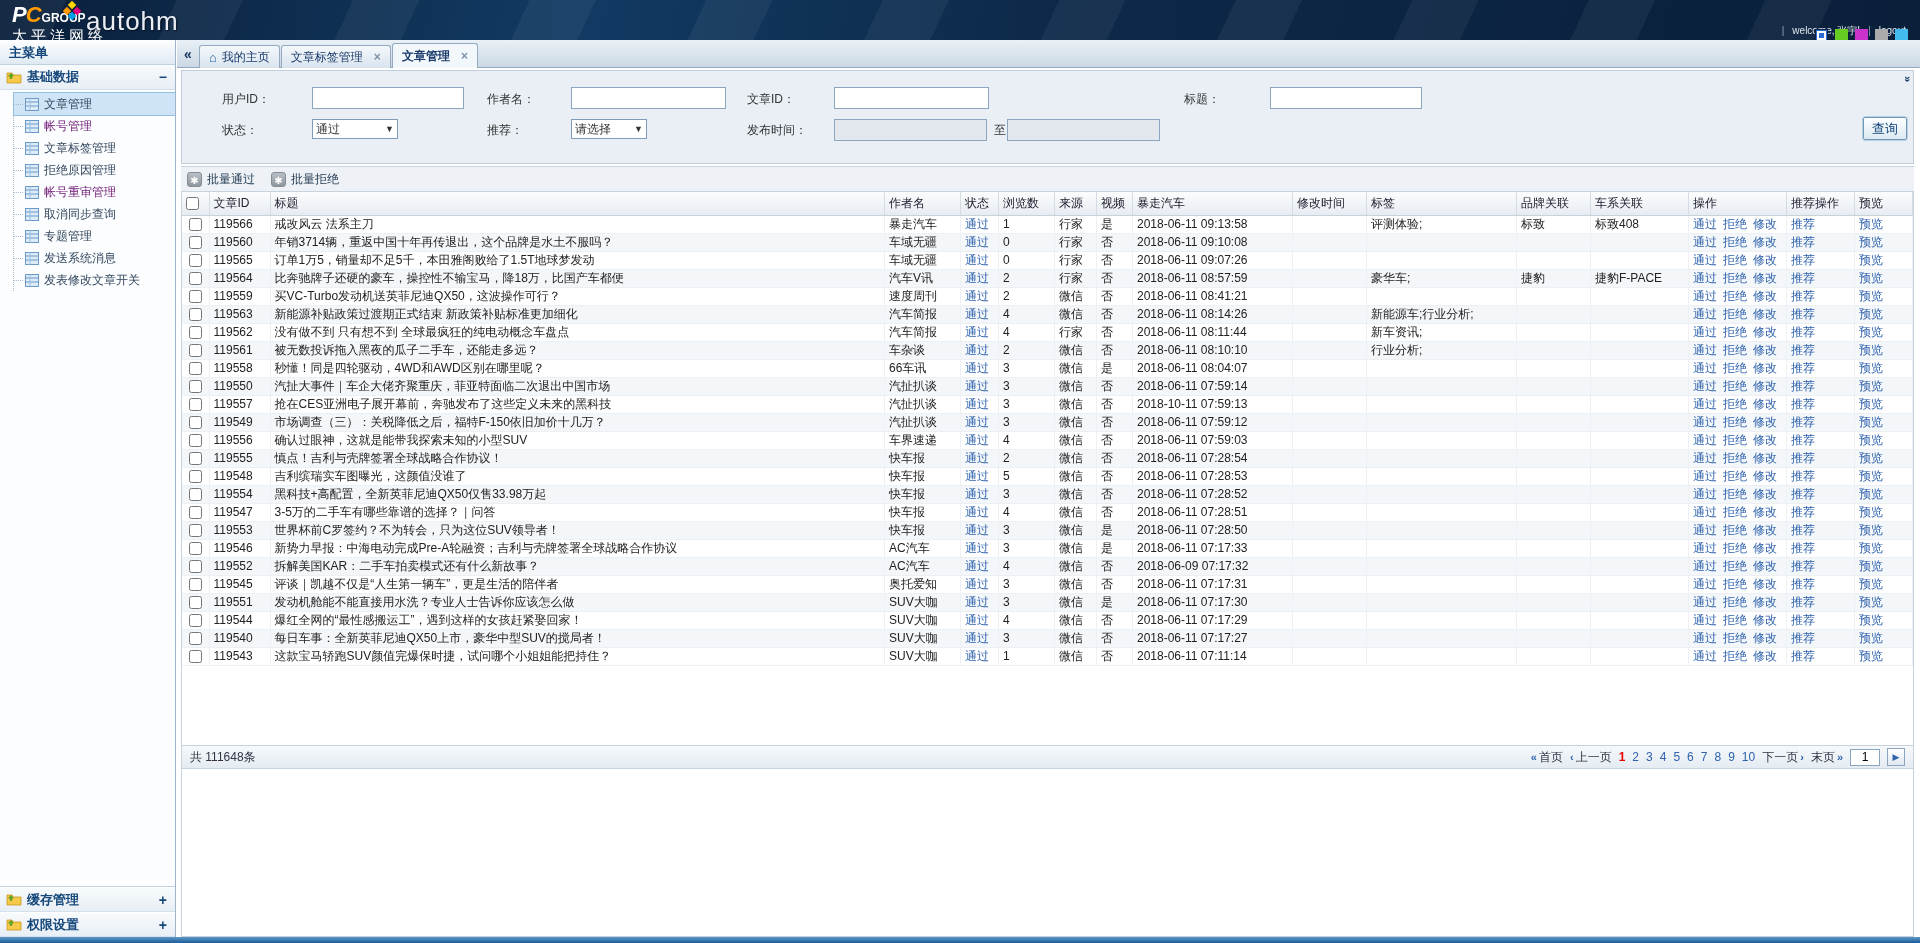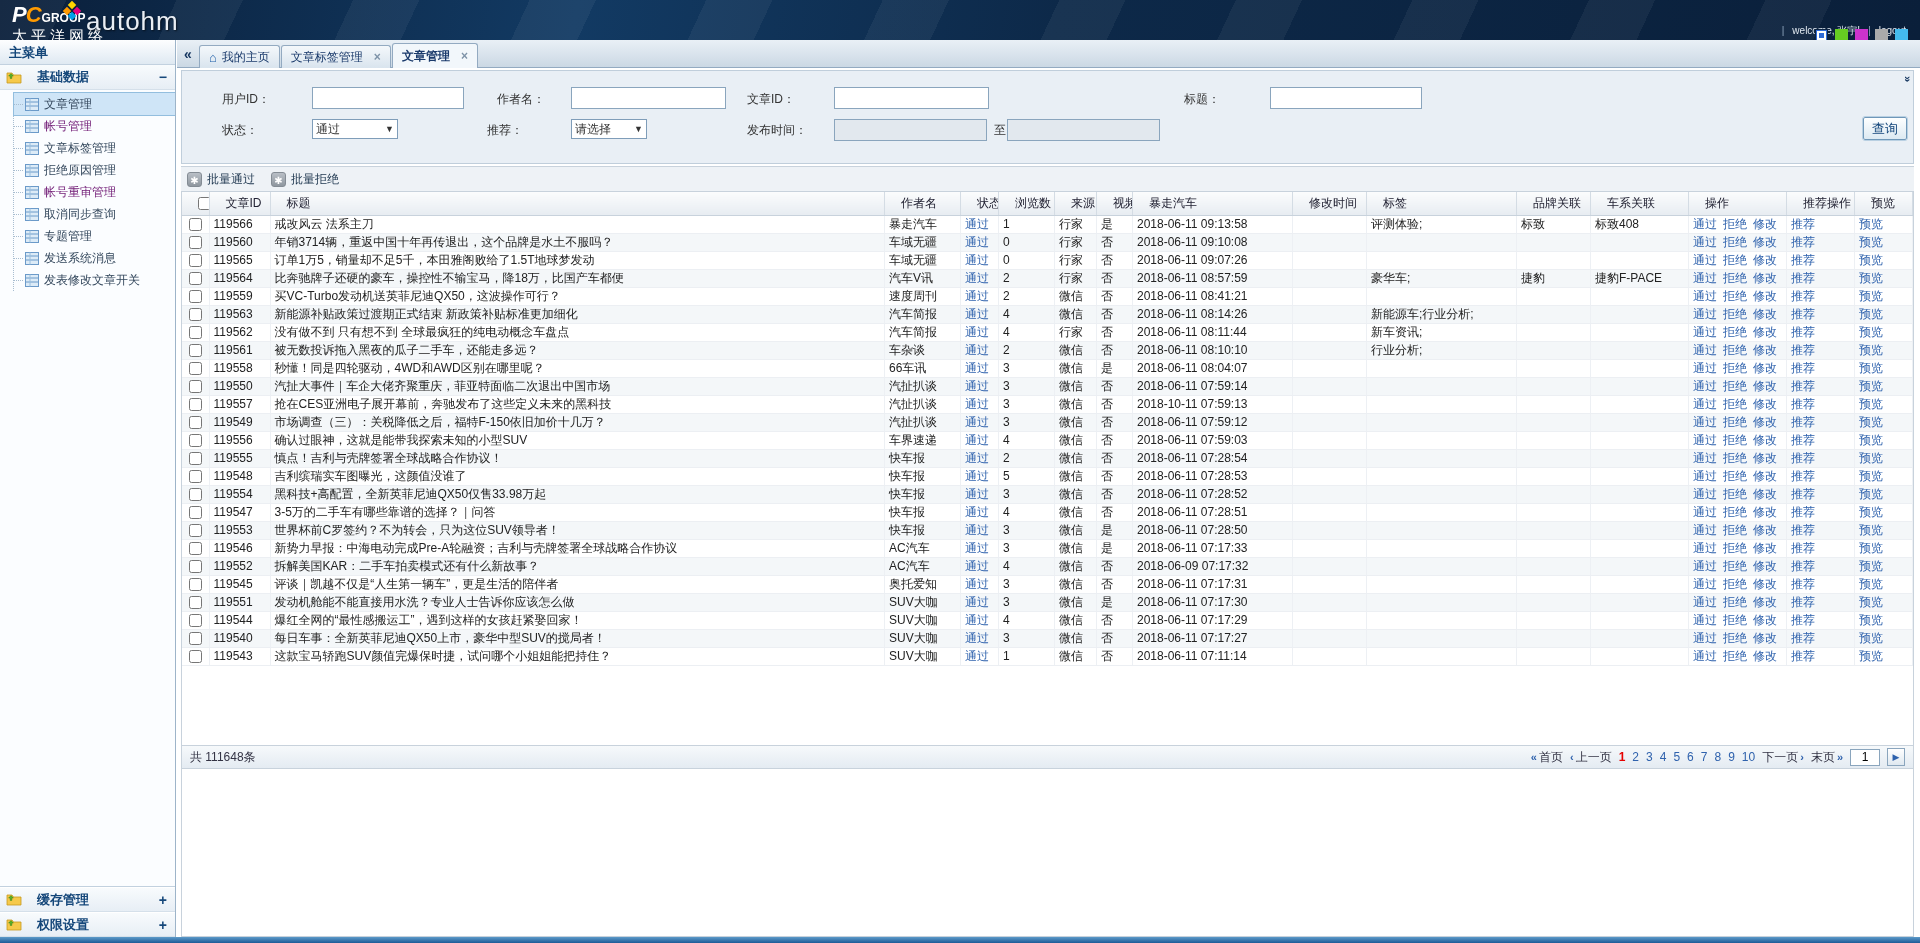--- a/index.html
+++ b/index.html
@@ -29,21 +29,21 @@
   .themes span { width:13px; height:13px; display:inline-block; cursor:pointer; }
   .themes span.sel { outline:2px solid #fff; outline-offset:-4px; border:1px solid #0b2342; }
 
   
   .sidebar { position:absolute; top:40px; left:0; width:176px; bottom:6px; background:#fbfdff;
     border-right:1px solid #9db4c9; display:flex; flex-direction:column; }
   .sb-title { height:25px; line-height:25px; padding-left:9px; font-size:13px; font-weight:bold; color:#15477a;
     background:linear-gradient(#fdfeff,#dfe9f2); border-bottom:1px solid #c2d1df; }
   .sb-group { height:25px; display:flex; align-items:center; padding:0 8px 0 6px;
     background:linear-gradient(#f8fbfd,#e7eef5); border-bottom:1px solid #d5e0ea; cursor:pointer; }
-  .sb-group .g-label { font-size:13px; font-weight:bold; color:#15477a; margin-left:15px; flex:1; }
+  .sb-group .g-label { font-size:13px; font-weight:bold; color:#15477a; margin-left:5px; flex:1; }
   .sb-group .g-toggle { font-size:14px; font-weight:bold; color:#15477a; cursor:pointer; line-height:1; }
   .sb-items { flex:1; padding:3px 0 0 10px; overflow:hidden; }
   .sb-items .tree { border-left:1px dotted #a8bdd0; margin-left:3px; }
   .sb-item { height:22px; display:flex; align-items:center; cursor:pointer; white-space:nowrap; }
   .sb-item .guide { width:9px; border-top:1px dotted #a8bdd0; margin-right:2px; }
   .sb-item .mi { width:14px; height:13px; margin-right:5px; flex:none; }
   .sb-item .lbl { font-size:12px; color:#33475c; }
   .sb-item.red .lbl { color:#701a75; }
   .sb-item.active { background:#cfe5f7; outline:1px solid #93bede; }
   .sb-bottom { border-top:1px solid #c2d1df; }
@@ -87,21 +87,21 @@
     background:#eef2f6; border-top:1px solid #c8d2dc; border-bottom:1px solid #c8d2dc;
     display:flex; align-items:center; gap:16px; padding-left:6px; }
   .tb-btn { display:flex; align-items:center; gap:5px; cursor:pointer; color:#223a52; }
   .tb-btn .ic { width:15px; height:15px; border-radius:3px; background:linear-gradient(#b9bfc6,#8f979f);
     color:#fff; font-size:10px; line-height:15px; text-align:center; border:1px solid #848c94; }
 
   
   .grid { position:absolute; top:152px; left:4px; right:6px; bottom:0; background:#fff;
     border:1px solid #c8d2dc; border-top:none; overflow:hidden; }
   table.grid-tbl { width:100%; border-collapse:collapse; table-layout:fixed; }
-  .grid-tbl th { height:23px; font-weight:normal; text-align:left; padding:0 16px; color:#223;
+  .grid-tbl th { height:23px; font-weight:normal; text-align:left; padding:0 4px; color:#223;
     background:linear-gradient(#fbfcfd,#e7ecf1); border-bottom:1px solid #c8d2dc; border-right:1px solid #d4dce4;
     white-space:nowrap; overflow:hidden; }
   .grid-tbl td { height:17px; padding:0 4px; border-bottom:1px solid #eceff3; border-right:1px solid #edf0f4;
     white-space:nowrap; overflow:hidden; color:#222; }
   .grid-tbl tr.even td { background:#f4f7f9; }
   .grid-tbl td.c { text-align:center; }
   .grid-tbl input[type=checkbox] { width:13px; height:13px; vertical-align:middle; }
   a.lnk { color:#2f62ad; text-decoration:none; cursor:pointer; }
   td .lnk + .lnk { margin-left:6px; }
   td.status { color:#2f62ad; }
@@ -294,21 +294,21 @@
             <span class="close-ic">×</span>
           </div>
         </div>
     </div>
 
     <div class="filter-panel">
       <span class="panel-chevron">»</span>
 
       <span class="fl lbl1" style="left:40px">用户ID：</span>
       <input class="f-input row1" style="left: 130px; width: 152px;">
-      <span class="fl lbl1" style="left:315px">作者名：</span>
+      <span class="fl lbl1" style="left:305px">作者名：</span>
       <input class="f-input row1" style="left: 389px; width: 155px;">
       <span class="fl lbl1" style="left:565px">文章ID：</span>
       <input class="f-input row1" style="left: 652px; width: 155px;">
       <span class="fl lbl1" style="left:1002px">标题：</span>
       <input class="f-input row1" style="left: 1088px; width: 152px;">
 
       <span class="fl lbl2" style="left:40px">状态：</span>
       <div class="f-select row2" style="left:130px;width:86px">
         <span>通过</span>
           <span class="arr">▼</span>

